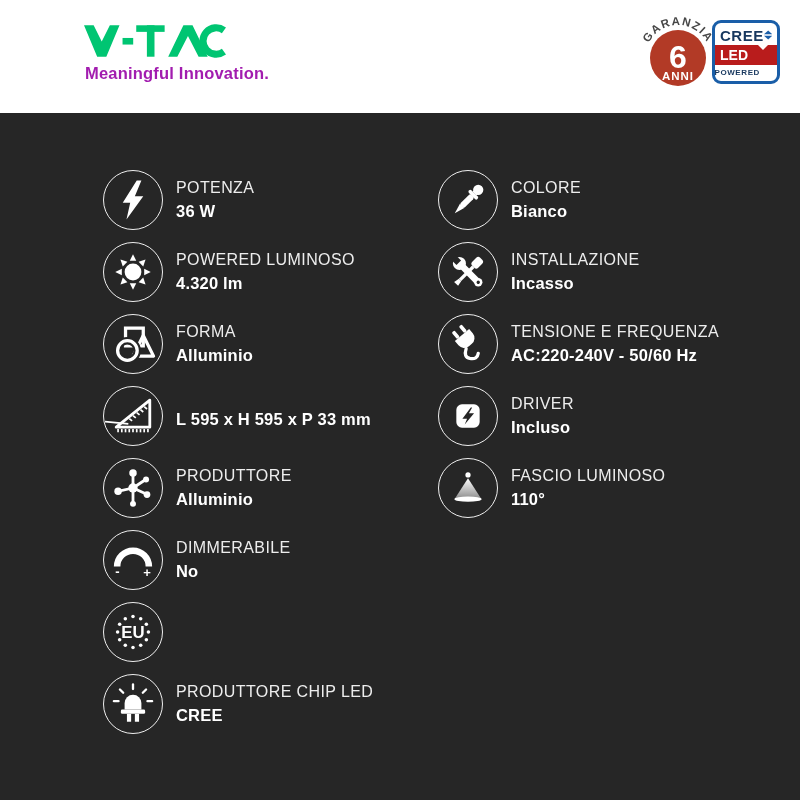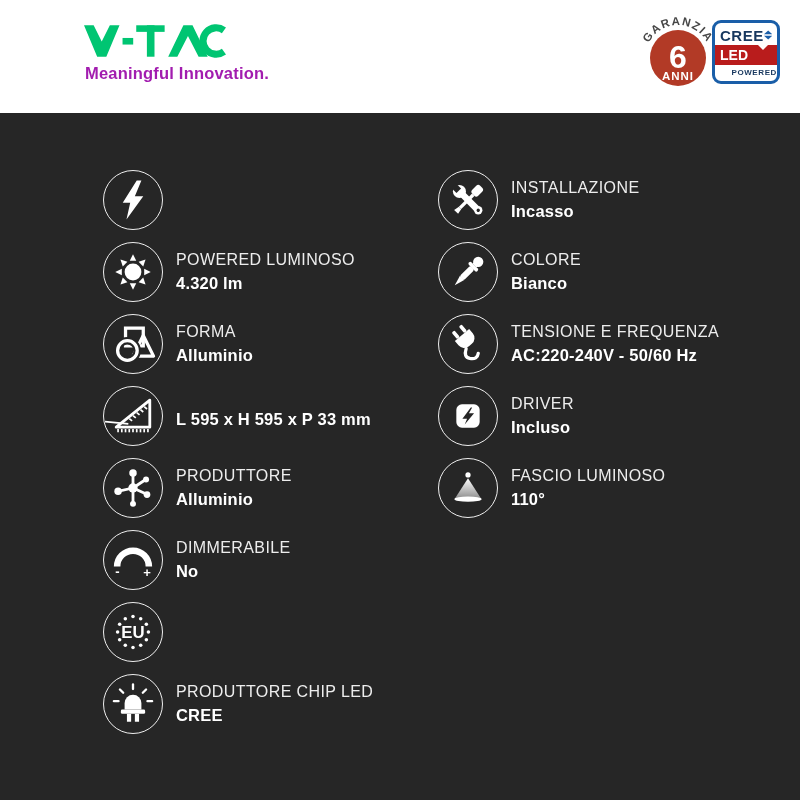--- a/index.html
+++ b/index.html
@@ -9,21 +9,21 @@
   .logo-svg { position:absolute; left:84px; top:24px; width:142px; height:34px; }
   .sr-only { position:absolute; width:1px; height:1px; overflow:hidden; clip:rect(0 0 0 0); }
   .tagline { position:absolute; left:85px; top:64px; font-size:16.5px; color:#a21caf; font-weight:700; letter-spacing:0.2px; }
 
   .warranty-badge { position:absolute; left:639px; top:10px; width:78px; height:84px; }
   .cree-badge { position:absolute; left:712px; top:20px; width:68px; height:64px; border:3px solid #1A5EA8; border-radius:9px; background:#fff; overflow:hidden; }
   .cree-top { height:22px; display:flex; align-items:center; justify-content:space-between; padding:2px 5px 0 5px; }
   .cree-brand { color:#17375E; font-weight:800; font-size:15px; letter-spacing:0.5px; }
   .cree-mid { height:20px; background:#b91c1c; color:#fff; font-weight:700; font-size:14px; display:flex; align-items:center; padding:0 5px; position:relative; }
   .cree-notch { position:absolute; right:9px; top:0; width:0; height:0; border-left:5px solid transparent; border-right:5px solid transparent; border-top:5px solid #ffffff; }
-  .cree-bottom { height:14px; display:flex; justify-content:flex-end; align-items:center; padding-right:0; color:#17375E; font-weight:700; font-size:8px; letter-spacing:0.6px; }
+  .cree-bottom { height:14px; display:flex; justify-content:flex-end; align-items:center; padding-right:17px; color:#17375E; font-weight:700; font-size:8px; letter-spacing:0.6px; }
 
   .panel { position:absolute; top:113px; left:0; width:800px; height:687px; background:#262626; }
   .col { position:absolute; display:flex; flex-direction:column; gap:12px; }
   .col-left { left:103px; top:57px; }
   .col-right { left:438px; top:57px; }
   .spec-item { display:flex; align-items:center; height:60px; }
   .icon-circle { width:60px; height:60px; border:1.5px solid rgba(255,255,255,0.92); border-radius:50%; flex:none; display:flex; align-items:center; justify-content:center; }
   .icon-circle svg { width:56px; height:56px; display:block; }
   .spec-text { margin-left:13px; display:flex; flex-direction:column; justify-content:center; }
   .spec-label { color:#EDEDED; font-size:16px; letter-spacing:0.4px; line-height:1; white-space:nowrap; }
@@ -79,20 +79,24 @@
 
 <div class="panel">
 
   <div class="col col-left">
 
     <div class="spec-item">
       <div class="icon-circle">
         <svg viewBox="0 0 60 60">
             <polygon points="34,9 19,33 27,33 23,51 41,26 32,26 39,9" fill="#fff"></polygon>
           </svg>
+      </div>
+      <div class="spec-text">
+        <span class="spec-label">POTENZA</span>
+        <span class="spec-value">36 W</span>
       </div>
     </div>
 
     <div class="spec-item">
       <div class="icon-circle">
         <svg viewBox="0 0 60 60">
           <g fill="#fff">
             <circle cx="30" cy="30" r="9"></circle>
             <polygon points="30,11 26.5,18 33.5,18"></polygon>
             <polygon points="30,11 26.5,18 33.5,18" transform="rotate(45 30 30)"></polygon>
@@ -235,55 +239,55 @@
         <span class="spec-value">CREE</span>
       </div>
     </div>
   </div>
 
   <div class="col col-right">
 
     <div class="spec-item">
       <div class="icon-circle">
         <svg viewBox="0 0 60 60">
+          <g fill="#fff" transform="rotate(45 30 30)">
+            <polygon points="30,50 26.8,39 33.2,39"></polygon>
+            <rect x="26.8" y="23.5" width="6.4" height="16" rx="2"></rect>
+            <rect x="23.5" y="20" width="13" height="4" rx="2"></rect>
+            <circle cx="30" cy="14.5" r="5.5"></circle>
+            <rect x="27" y="13" width="6" height="7"></rect>
+          </g>
+        </svg>
+      </div>
+      <div class="spec-text">
+        <span class="spec-label">COLORE</span>
+        <span class="spec-value">Bianco</span>
+      </div>
+    </div>
+
+    <div class="spec-item">
+      <div class="icon-circle">
+        <svg viewBox="0 0 60 60">
           <g transform="rotate(45 30 30)" fill="#fff">
             <rect x="25.5" y="10" width="9" height="12" rx="3"></rect>
             <rect x="28.2" y="22" width="3.6" height="20"></rect>
             <polygon points="28.2,42 31.8,42 33,48 27,48"></polygon>
           </g>
           <g transform="rotate(-45 30 30)">
             <circle cx="30" cy="17" r="7" fill="#fff"></circle>
             <rect x="26.5" y="8" width="7" height="8" fill="#262626"></rect>
             <rect x="26.5" y="21" width="7" height="22" fill="#fff"></rect>
             <circle cx="30" cy="45.5" r="4.5" fill="#fff"></circle>
             <circle cx="30" cy="45.5" r="1.8" fill="#262626"></circle>
           </g>
         </svg>
       </div>
       <div class="spec-text">
         <span class="spec-label">INSTALLAZIONE</span>
         <span class="spec-value">Incasso</span>
-      </div>
-    </div>
-
-    <div class="spec-item">
-      <div class="icon-circle">
-        <svg viewBox="0 0 60 60">
-          <g fill="#fff" transform="rotate(45 30 30)">
-            <polygon points="30,50 26.8,39 33.2,39"></polygon>
-            <rect x="26.8" y="23.5" width="6.4" height="16" rx="2"></rect>
-            <rect x="23.5" y="20" width="13" height="4" rx="2"></rect>
-            <circle cx="30" cy="14.5" r="5.5"></circle>
-            <rect x="27" y="13" width="6" height="7"></rect>
-          </g>
-        </svg>
-      </div>
-      <div class="spec-text">
-        <span class="spec-label">COLORE</span>
-        <span class="spec-value">Bianco</span>
       </div>
     </div>
 
     <div class="spec-item">
       <div class="icon-circle">
         <svg viewBox="0 0 60 60">
           <g transform="rotate(-40 30 28)" fill="#fff">
             <rect x="23" y="9" width="4" height="9" rx="1.5"></rect>
             <rect x="33" y="9" width="4" height="9" rx="1.5"></rect>
             <path d="M20,18 h20 v6 a8,8 0 0 1 -8,8 h-4 a8,8 0 0 1 -8,-8 z"></path>

